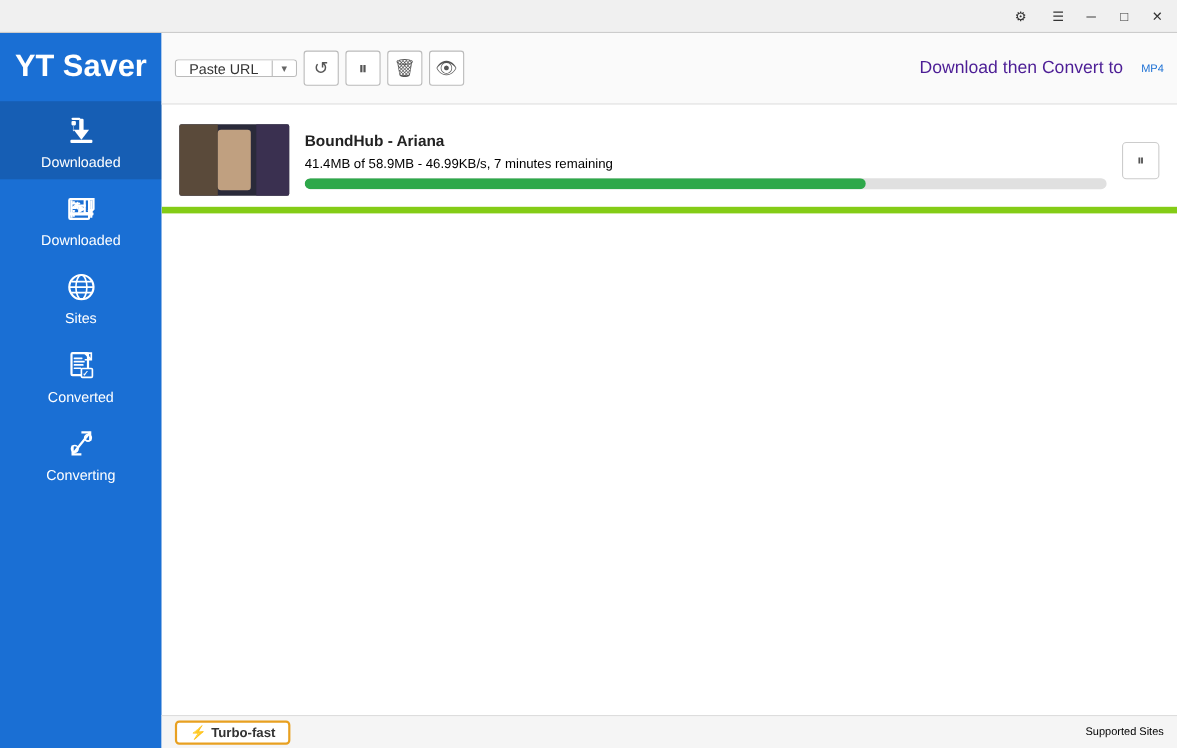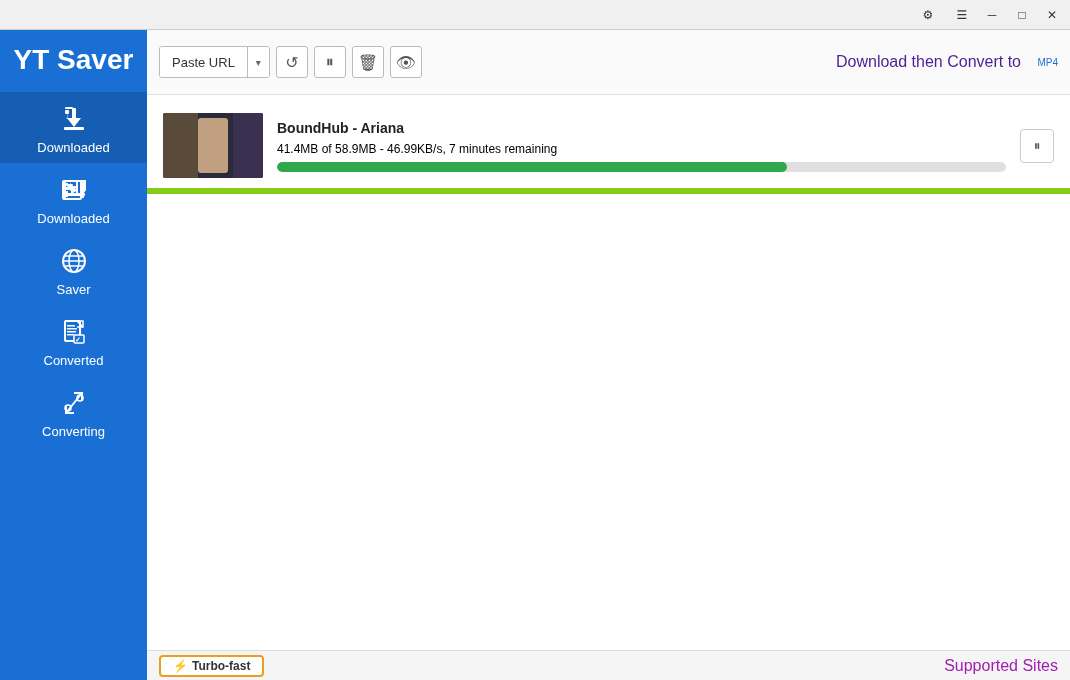--- a/index.html
+++ b/index.html
@@ -93,21 +93,21 @@
       background: #fafafa;
       gap: 6px;
       height: 65px;
     }
     .paste-url-group {
       display: flex;
       align-items: center;
       border: 1px solid #bbb;
       border-radius: 3px;
       overflow: hidden;
-      height: 32px;
+      height: 16px;
     }
     .paste-url-btn {
       background: #fff;
       border: none;
       padding: 0 12px;
       height: 32px;
       font-size: 13px;
       cursor: pointer;
       color: #333;
     }
@@ -258,22 +258,22 @@
       font-size: 12px;
       font-weight: 600;
       color: #333;
       cursor: pointer;
       display: flex;
       align-items: center;
       gap: 4px;
     }
     .turbo-icon { color: #e8a020; }
     .supported-sites-link {
-      color: #a21caf;
-      font-size: 16px;
+      color: #000000;
+      font-size: 10px;
       text-decoration: none;
       cursor: pointer;
       margin-left: 41px;
     }
   </style>
 </head>
 <body>
 
 <div class="title-bar">
   <button class="title-bar-btn gear" title="Settings">
@@ -342,21 +342,21 @@
     <div class="nav-item">
       <div class="nav-icon">
         <svg width="28" height="28" viewBox="0 0 28 28" fill="white">
           <circle cx="14" cy="14" r="11" fill="none" stroke="white" stroke-width="2"></circle>
           <ellipse cx="14" cy="14" rx="5" ry="11" fill="none" stroke="white" stroke-width="1.5"></ellipse>
           <line x1="3" y1="14" x2="25" y2="14" stroke="white" stroke-width="1.5"></line>
           <line x1="5" y1="9" x2="23" y2="9" stroke="white" stroke-width="1.5"></line>
           <line x1="5" y1="19" x2="23" y2="19" stroke="white" stroke-width="1.5"></line>
         </svg>
       </div>
-      <span>Saver</span>
+      <span>Sites</span>
     </div>
 
     <div class="nav-item">
       <div class="nav-icon">
         <svg width="28" height="28" viewBox="0 0 28 28" fill="white">
           <rect x="5" y="3" width="15" height="20" rx="1" fill="none" stroke="white" stroke-width="2"></rect>
           <rect x="7" y="7" width="8" height="1.5" rx="0.5"></rect>
           <rect x="7" y="10" width="10" height="1.5" rx="0.5"></rect>
           <rect x="7" y="13" width="9" height="1.5" rx="0.5"></rect>
           <rect x="7" y="16" width="7" height="1.5" rx="0.5"></rect>

